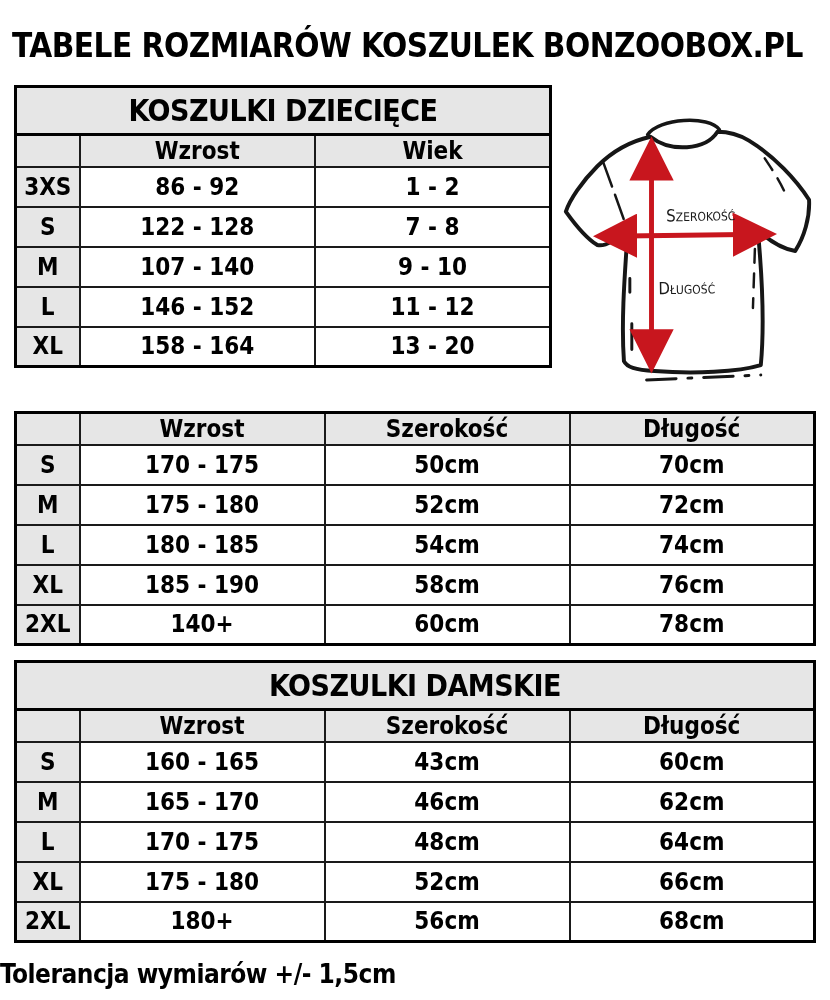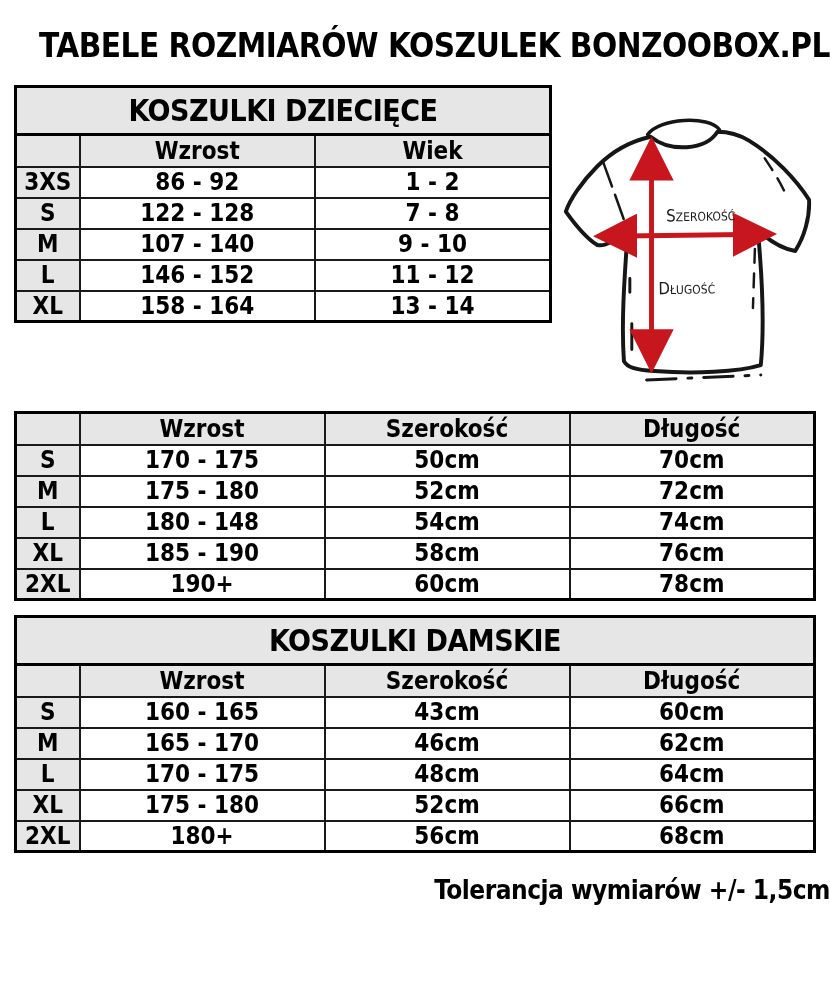--- a/index.html
+++ b/index.html
@@ -11,22 +11,22 @@
   *{box-sizing:border-box;}
   html,body{margin:0;padding:0;}
   body{
     width:830px;height:1000px;background:#ffffff;color:#000;
     font-family:"DejaVu Sans",sans-serif;
     font-stretch:condensed;
     font-weight:bold;
     overflow:hidden;
   }
   h1{
-    margin:26px 0 20px 4px;
-    text-align:right;
+    margin:26px 0 20px 12px;
+    text-align:left;
     font-size:33px;
     letter-spacing:-0.5px;
     font-weight:bold;
   }
   .top-section{
     display:flex;
     align-items:flex-start;
     padding:0 14px;
   }
   table{
@@ -52,38 +52,38 @@
     border-bottom:3px solid var(--border);
   }
   th.col-head{
     background:var(--header-bg);
     font-size:24px;
     height:32px;
   }
   td.size-cell{
     background:var(--header-bg);
     font-size:24px;
-    height:31px;
+    height:40px;
   }
   td.val-cell{
     background:#ffffff;
     font-size:24px;
     height:31px;
   }
   table col.size-col{width:64px;}
   .tshirt-wrap{
     flex:1 1 auto;
     display:flex;
     justify-content:center;
     padding-top:12px;
   }
   .footer-note{
-    text-align:right;
+    text-align:left;
     font-size:26px;
-    margin-top:22px;
+    margin-top:16px;
     letter-spacing:-0.5px;
   }
   .sketch-label{
     font-family:"DejaVu Sans",sans-serif;
     font-variant:small-caps;
     font-weight:normal;
     font-size:17px;
     fill:#1a1a1a;
   }
 </style>
@@ -127,21 +127,21 @@
           <td class="val-cell">9 - 10</td>
         </tr>
         <tr>
           <td class="size-cell">L</td>
           <td class="val-cell">146 - 152</td>
           <td class="val-cell">11 - 12</td>
         </tr>
         <tr>
           <td class="size-cell">XL</td>
           <td class="val-cell">158 - 164</td>
-          <td class="val-cell">13 - 14</td>
+          <td class="val-cell">13 - 20</td>
         </tr>
       </tbody>
   </table>
 
   <div class="tshirt-wrap">
     <svg width="256" height="300" viewBox="0 0 260 300">
       <defs>
         <marker id="ah" markerWidth="9" markerHeight="9" refX="6.5" refY="4.5" orient="auto-start-reverse">
           <path d="M0 0 L9 4.5 L0 9 z" fill="#c8161e"></path>
         </marker>
@@ -206,33 +206,33 @@
         <td class="val-cell">70cm</td>
       </tr>
       <tr>
         <td class="size-cell">M</td>
         <td class="val-cell">175 - 180</td>
         <td class="val-cell">52cm</td>
         <td class="val-cell">72cm</td>
       </tr>
       <tr>
         <td class="size-cell">L</td>
-        <td class="val-cell">180 - 148</td>
+        <td class="val-cell">180 - 185</td>
         <td class="val-cell">54cm</td>
         <td class="val-cell">74cm</td>
       </tr>
       <tr>
         <td class="size-cell">XL</td>
         <td class="val-cell">185 - 190</td>
         <td class="val-cell">58cm</td>
         <td class="val-cell">76cm</td>
       </tr>
       <tr>
         <td class="size-cell">2XL</td>
-        <td class="val-cell">190+</td>
+        <td class="val-cell">140+</td>
         <td class="val-cell">60cm</td>
         <td class="val-cell">78cm</td>
       </tr>
     </tbody>
 </table>
 
 <table class="full-table">
   <colgroup>
       <col class="size-col">
       <col>

